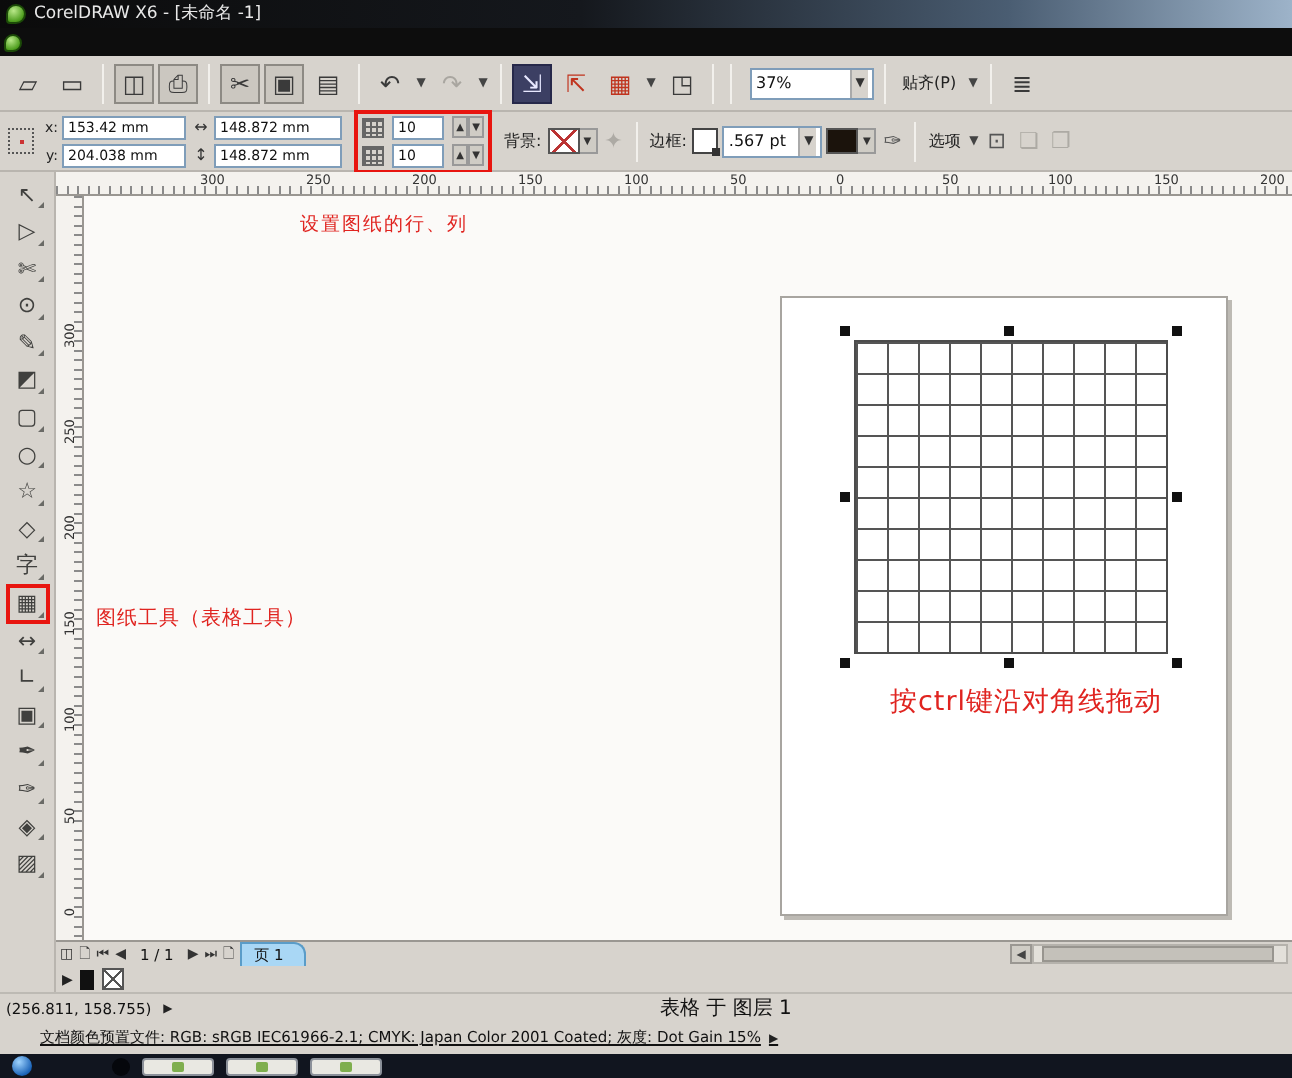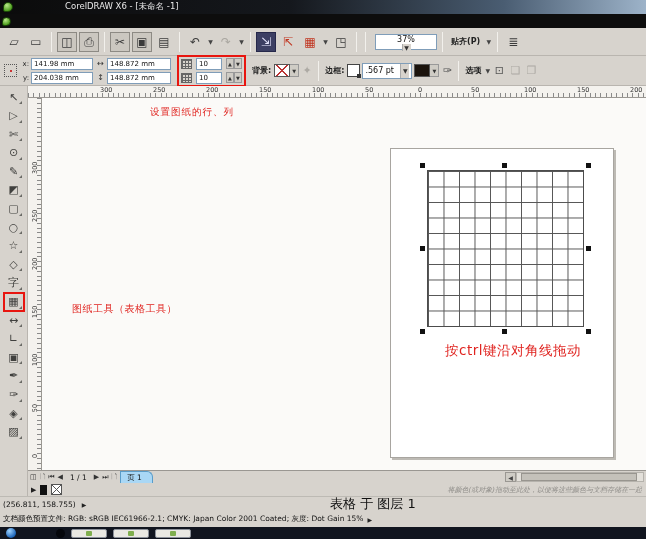--- a/index.html
+++ b/index.html
@@ -3,21 +3,21 @@
 <meta charset="utf-8">
 <style>
   * { margin:0; padding:0; box-sizing:border-box; }
   html,body { width:646px; height:539px; overflow:hidden; }
   body { font-family:"DejaVu Sans", sans-serif; background:#d7d3cd; position:relative; font-size:8px; color:#111; }
 
   
   #titlebar { position:absolute; left:0; top:0; width:646px; height:14px;
     background:linear-gradient(90deg,#0b0b0b 0%,#15181d 45%,#4a5d72 78%,#9db3c9 100%);
     display:flex; align-items:center; gap:4px; padding-left:3px; }
-  #titlebar .ttl { color:#e8e8e8; font-size:8.5px;margin-left:48px; }
+  #titlebar .ttl { color:#e8e8e8; font-size:8.5px; }
   .app-balloon { width:10px; height:10px; border-radius:50% 50% 50% 2px;
     background:radial-gradient(circle at 35% 30%,#b9e889,#4f9e1f 70%,#2f6c10); border:1px solid #1c4a08; }
 
   
   #menubar { position:absolute; left:0; top:14px; width:646px; height:14px; background:#0d0d0d;
     display:flex; align-items:center; gap:0; padding-left:2px; }
   #menubar .menu-item { color:#e4e4e4; font-size:8px; padding:0 8px; height:100%; display:flex; align-items:center; }
   #menubar .app-balloon { width:9px; height:9px; margin-right:2px; }
 
   
@@ -29,22 +29,22 @@
   .tbtn.selected { background:#3c3f63; color:#e8e8ff; border:1px solid #26284a; }
   .tbtn.disabled { color:#a9a6a0; }
   .tbtn.red { color:#c0341f; }
   .caret { width:7px; font-size:6px; color:#444; text-align:center; flex:0 0 auto; }
   .tsep { width:1px; height:20px; background:#b2aea8; margin:0 3px; flex:0 0 auto; border-right:1px solid #f2f0ec; }
   .combo { height:16px; background:#fff; border:1px solid #7f9db9; display:flex; align-items:center;
     font-size:8px; padding:0 2px; position:relative; }
   .combo .cv { flex:1; }
   .combo .drop { width:9px; height:100%; display:flex; align-items:center; justify-content:center;
     font-size:6px; color:#333; background:#d7d3cd; border-left:1px solid #aaa; }
-  #zoom-combo { width:62px; margin-left:4px;flex-direction:column; }
-  .lbl { font-size:8px; color:#222; padding:0 3px;font-weight:bold; }
+  #zoom-combo { width:62px; margin-left:4px; }
+  .lbl { font-size:8px; color:#222; padding:0 3px; }
 
   
   #propbar { position:absolute; left:0; top:56px; width:646px; height:30px; background:#d7d3cd;
     border-bottom:1px solid #b9b5af; display:flex; align-items:center; padding-left:4px; }
   .pos-icon { width:13px; height:13px; border:1px dotted #555; position:relative; margin-right:4px; flex:0 0 auto;}
   .pos-icon i { position:absolute; width:2px; height:2px; background:#c33; left:5px; top:5px; }
   .stack { display:flex; flex-direction:column; gap:2px; margin-right:3px; flex:0 0 auto; }
   .frow { display:flex; align-items:center; height:12px; gap:2px; }
   .flab { font-size:7px; width:8px; text-align:right; color:#222; }
   .ffield { background:#fff; border:1px solid #7f9db9; height:12px; font-size:7px;
@@ -98,21 +98,21 @@
   .tool.hl { outline:2px solid #e8150f; }
 
   #canvas { position:absolute; left:42px; top:98px; width:604px; height:372px; background:#fbfaf8; }
   #page { position:absolute; left:348px; top:50px; width:224px; height:310px; background:#ffffff;
     border:1px solid #a8a5a0; box-shadow:2px 2px 0 #bdbab4; }
   #grid { position:absolute; left:385px; top:72px; width:157px; height:157px; border:1px solid #4c4c4c;
     background-color:#fff; }
   .handle { position:absolute; width:5px; height:5px; background:#111; }
   .anno { position:absolute; color:#e02420; font-weight:normal; white-space:nowrap; }
   #anno-rowscols { left:108px; top:8px;  font-size:9.5px; letter-spacing:1px; }
-  #anno-tool     { left:6px;  top:204px; font-size:10px;  letter-spacing:0.5px;margin-left:24px; }
+  #anno-tool     { left:6px;  top:204px; font-size:10px;  letter-spacing:0.5px; }
   #anno-drag     { left:403px; top:244px; font-size:13.5px; letter-spacing:0.5px; }
 
   
   .bbar { position:absolute; left:28px; width:618px; background:#d7d3cd; display:flex; align-items:center; }
   #pagenav { top:470px; height:13px; border-top:1px solid #9a9792; gap:3px; padding-left:2px; }
   .nbtn { font-size:7px; color:#333; flex:0 0 auto; }
   #page-counter { font-size:7.5px; padding:0 4px; }
   #page-tab { background:#a9d7f5; border:1px solid #5a9cc8; border-bottom:none; border-radius:0 6px 0 0;
     font-size:7.5px; padding:0 10px 0 6px; height:12px; display:flex; align-items:center; }
   #hscroll { margin-left:auto; display:flex; align-items:center; margin-right:2px; }
@@ -126,22 +126,22 @@
   #pal-black { width:7px; height:10px; background:#111; }
   #pal-none { width:11px; height:11px; background:
       linear-gradient(45deg,transparent 45%,#555 45%,#555 55%,transparent 55%),
       linear-gradient(-45deg,transparent 45%,#555 45%,#555 55%,transparent 55%), #fff;
       border:1px solid #555; }
   #pal-hint { margin-left:auto; margin-right:4px; font-size:7px; color:#918f8b; font-style:italic; }
 
   #status1 { top:496px; height:15px; left:0; width:646px; border-top:1px solid #bdbab4; padding-left:3px; gap:6px;}
   #coords { font-size:7.5px; }
   .flyarrow { font-size:6px; color:#222; }
-  #obj-info { position:absolute; left:330px; font-size:13px; }
-  #status2 { top:511px; height:16px; left:0; width:646px; padding-left:3px; gap:4px; }
+  #obj-info { position:absolute; left:330px; font-size:10px; }
+  #status2 { top:511px; height:16px; left:0; width:646px; padding-left:20px; gap:4px;text-decoration:underline; }
   #profile { font-size:7.5px; }
 
   
   #taskbar { position:absolute; left:0; top:527px; width:646px; height:12px; background:#11151f;
     display:flex; align-items:center; gap:6px; padding-left:6px; }
   #start-orb { width:10px; height:10px; border-radius:50%;
     background:radial-gradient(circle at 35% 30%,#9fd4ff,#1c64b8 70%,#0c3a74); }
   .tray-dot { width:9px; height:9px; border-radius:50%; background:#05070c; margin-left:34px; }
   .task-app { width:36px; height:9px; background:#e9e8e2; border:1px solid #8b9099; border-radius:2px;
     display:flex; align-items:center; justify-content:center; }
@@ -195,21 +195,21 @@
   <span class="tbtn">≣</span>
 </div>
 
 <div id="propbar">
   <span class="pos-icon">
       <i></i>
     </span>
   <span class="stack">
     <span class="frow">
       <span class="flab">x:</span>
-      <span class="ffield f-xy">141.98 mm</span>
+      <span class="ffield f-xy">153.42 mm</span>
     </span>
     <span class="frow">
       <span class="flab">y:</span>
       <span class="ffield f-xy">204.038 mm</span>
     </span>
   </span>
   <span class="stack">
     <span class="frow">
       <span class="dim-ic">↔</span>
       <span class="ffield f-wh">148.872 mm</span>
@@ -340,21 +340,20 @@
     <span class="track">
         <span class="thumb"></span>
       </span>
   </span>
 </div>
 
 <div class="bbar" id="palrow">
   <span id="pal-flyout">▶</span>
   <span id="pal-black"></span>
   <span id="pal-none"></span>
-  <span id="pal-hint">将颜色(或对象)拖动至此处，以便将这些颜色与文档存储在一起</span>
 </div>
 
 <div class="bbar" id="status1">
   <span id="coords">(256.811, 158.755)</span>
   <span class="flyarrow">▶</span>
   <span id="obj-info">表格 于 图层 1</span>
 </div>
 <div class="bbar" id="status2">
   <span id="profile">文档颜色预置文件: RGB: sRGB IEC61966-2.1; CMYK: Japan Color 2001 Coated; 灰度: Dot Gain 15%</span>
   <span class="flyarrow">▶</span>

